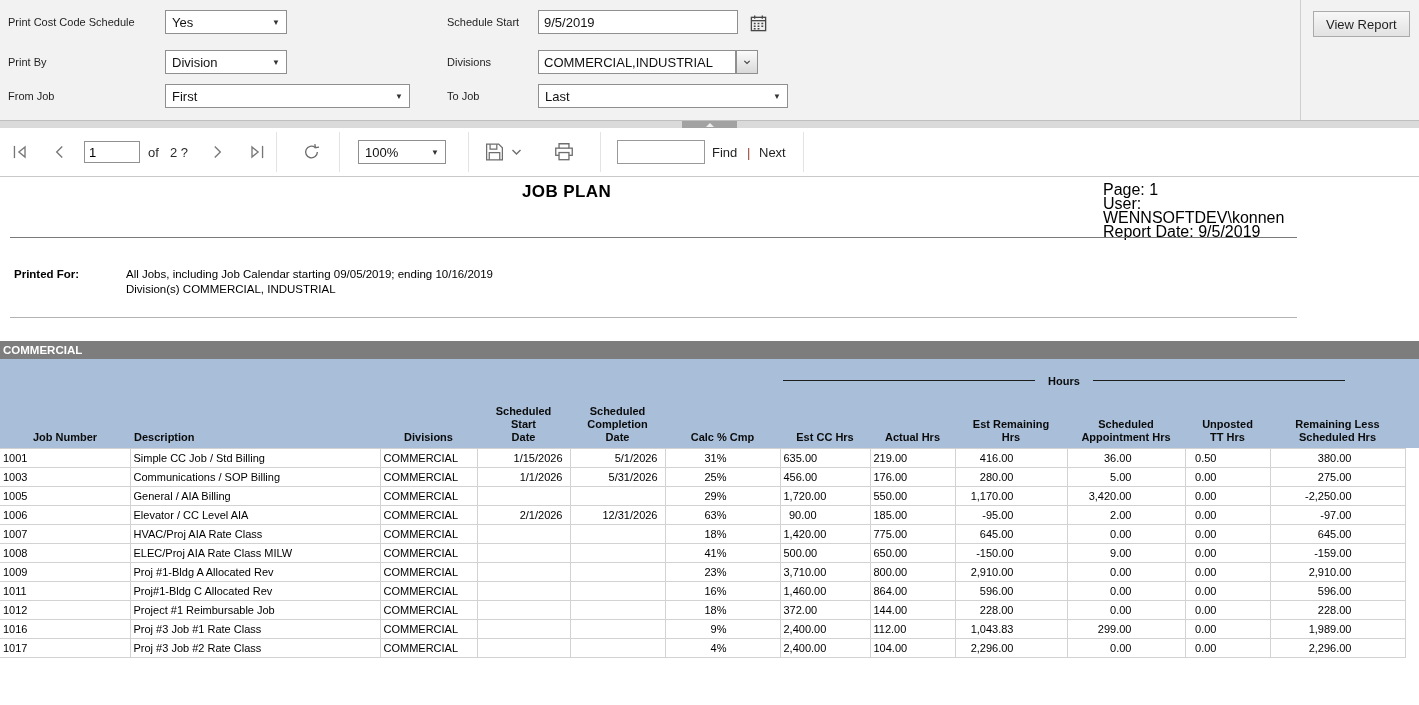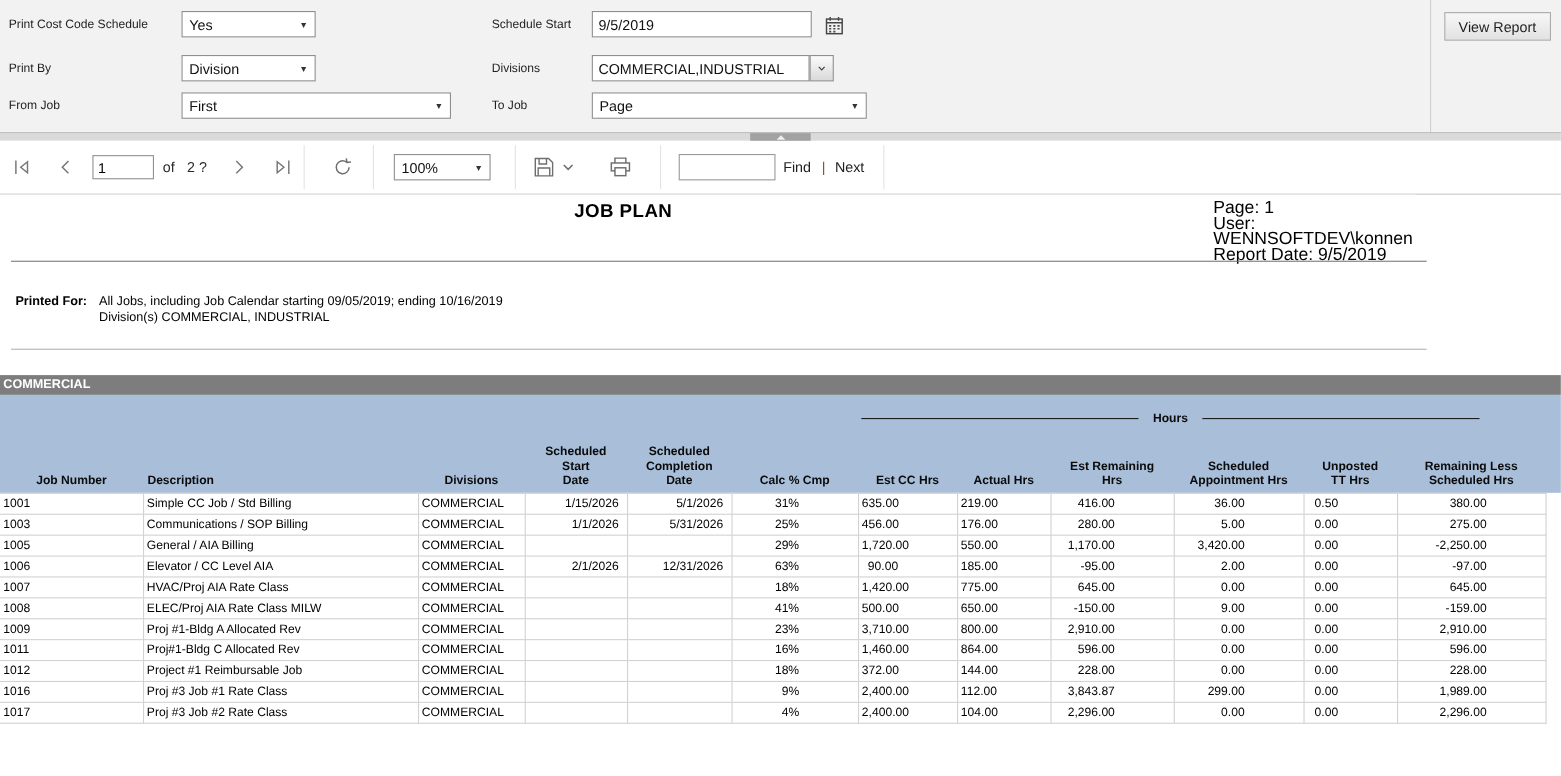--- a/index.html
+++ b/index.html
@@ -49,21 +49,21 @@
   .tlink { cursor:pointer; color:#1f1f1f; }
   .link-pipe { color:#994433; }
   .zoombox { left:358px; width:88px; }
   
   .report { position:absolute; left:0; top:177px; width:1287px; height:528px; background:#fff; color:#000; }
   .rpt-title { position:absolute; left:522px; top:5px; font-size:17px; font-weight:bold; letter-spacing:.4px; }
   .rpt-pageinfo { position:absolute; left:1103px; top:6px; font-size:16px; line-height:14px; }
   .hrule { position:absolute; left:10px; width:1287px; height:1px; }
   .hr1 { top:60px; background:#7a7a7a; }
   .hr2 { top:140px; background:#b3b3b3; }
-  .printed-for { position:absolute; left:14px; top:90px; display:flex; font-size:11.5px; line-height:15px; }
+  .printed-for { position:absolute; left:14px; top:90px; display:flex; font-size:11.5px; line-height:15px;gap:36px; }
   .pf-label { font-weight:bold; width:76px; flex:none; }
   .section-band { position:absolute; left:0; top:164px; width:1419px; height:18px; background:#7d7d7d; color:#fff; font-weight:bold; font-size:11.5px; line-height:18px; padding-left:3px; }
   .header-band { position:absolute; left:0; top:182px; width:1419px; height:89px; background:#a8bed9; }
   .hours-group { position:absolute; left:783px; top:197px; width:562px; height:13px; display:flex; align-items:center; z-index:3; }
   .hours-group .hline { flex:1; height:1px; background:#1c1c1c; }
   .hours-group .hlabel { margin:0 13px; font-size:11px; font-weight:bold; color:#0b0b0b; }
   table.jtable { position:absolute; left:0; top:182px; width:1405px; border-collapse:collapse; table-layout:fixed; font-size:11px; z-index:2; }
   .jtable thead tr { height:89px; }
   .jtable th { vertical-align:bottom; font-weight:bold; color:#0b0b0b; padding:0 2px 4px 2px; white-space:pre-line; line-height:13px; border:none; }
   .jtable th.h-center { text-align:center; }
@@ -113,21 +113,21 @@
   <span class="plabel" style="left:447px;top:50px;">Divisions</span>
   <input class="tbx" style="left: 538px; top: 50px; width: 198px;" value="COMMERCIAL,INDUSTRIAL">
   <button class="ddl-btn">
     <svg class="icn" width="12" height="9" viewBox="0 0 12 9" fill="none" stroke="#3f3f3f" stroke-width="1.6">
       <path d="M2 2l4 4 4-4"></path>
     </svg>
   </button>
 
   <span class="plabel" style="left:447px;top:84px;">To Job</span>
   <div class="selectbox" style="left:538px;top:84px;width:250px;">
-    <span>Page</span>
+    <span>Last</span>
     <span class="arrow">▼</span>
   </div>
 
   <div class="param-divider"></div>
   <button class="view-report-btn">View Report</button>
 </div>
 
 <div class="splitter">
   <div class="splitter-handle">
     <span class="tri"></span>
@@ -392,21 +392,21 @@
         </tr>
         <tr>
           <td class="c-left">1016</td>
           <td class="c-left">Proj #3 Job #1 Rate Class</td>
           <td class="c-left">COMMERCIAL</td>
           <td class="c-date"></td>
           <td class="c-date"></td>
           <td class="c-num">9%</td>
           <td class="c-num">2,400.00</td>
           <td class="c-num">112.00</td>
-          <td class="c-num">3,843.87</td>
+          <td class="c-num">1,043.83</td>
           <td class="c-num">299.00</td>
           <td class="c-num">0.00</td>
           <td class="c-num">1,989.00</td>
         </tr>
         <tr>
           <td class="c-left">1017</td>
           <td class="c-left">Proj #3 Job #2 Rate Class</td>
           <td class="c-left">COMMERCIAL</td>
           <td class="c-date"></td>
           <td class="c-date"></td>

